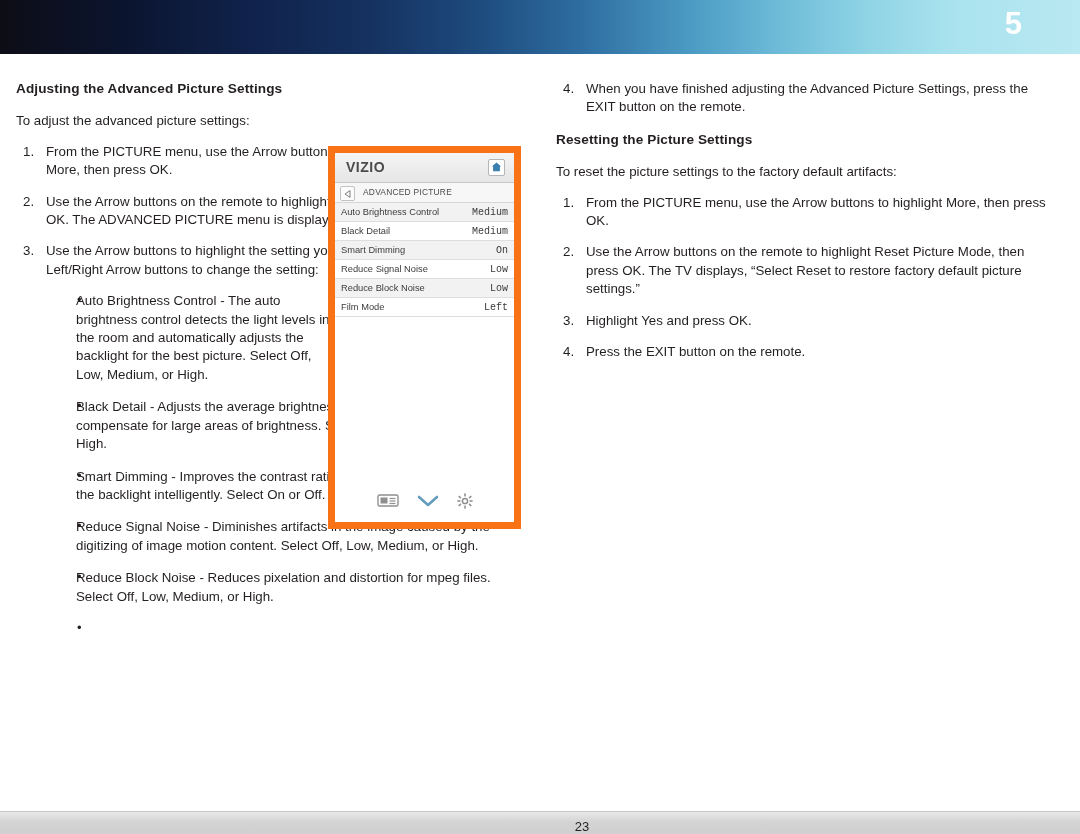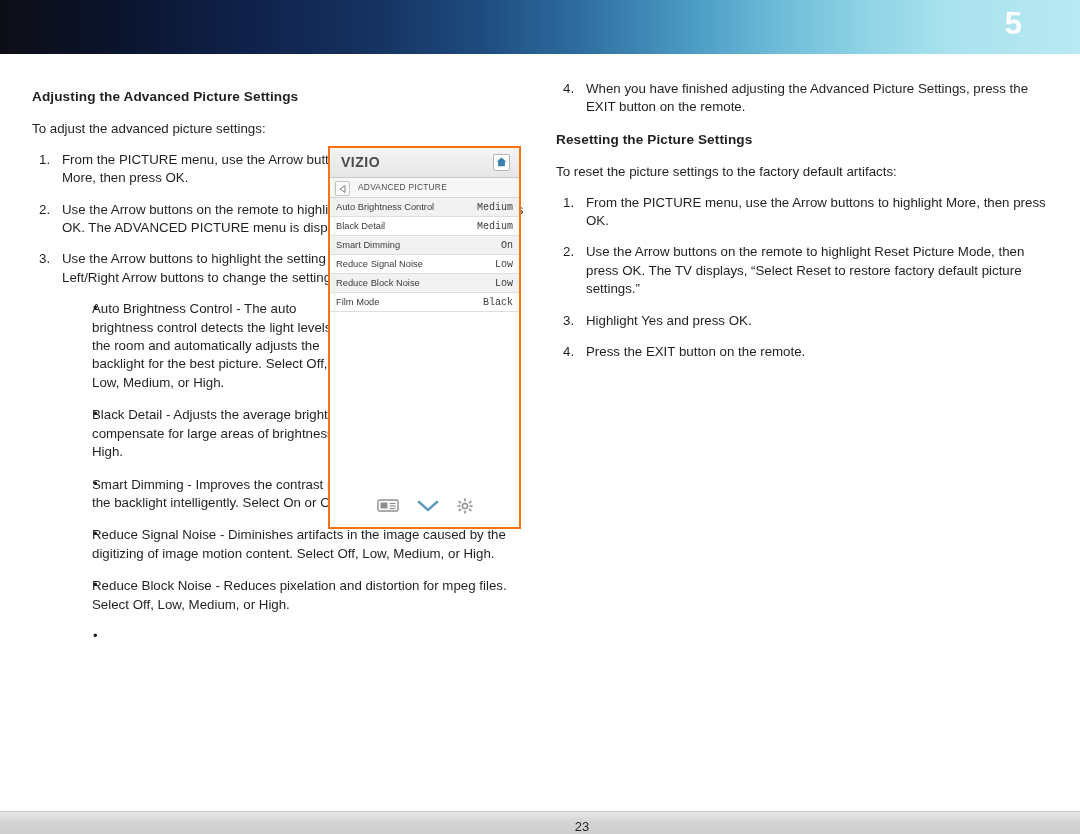--- a/index.html
+++ b/index.html
@@ -66,21 +66,21 @@
     margin-left: 42px;
   }
 
   
   .col {
     position: absolute;
     top: 80px;
     font-size: 13.3px;
     line-height: 18.4px;
   }
-  .col-left { left: 32px; width: 492px; margin-top: 8px; }
+  .col-left { left: 16px; width: 492px; }
   .col-right { left: 556px; width: 496px; }
 
   h2.section-title {
     font-size: 13.6px;
     font-weight: bold;
     margin: 0 0 14px 0;
     letter-spacing: 0.1px;
   }
   .intro {
     margin: 0 0 12px 0;
@@ -124,21 +124,21 @@
   .narrow { width: 260px; }
 
   
   .tv-menu {
     position: absolute;
     left: 328px;
     top: 146px;
     width: 193px;
     height: 383px;
     background: #ffffff;
-    border: 2px solid #f97316;
+    border: 7px solid #f97316;
     box-sizing: border-box;
     font-size: 9.6px;
     color: #3a3a3a;
   }
   .tv-menu-top {
     height: 29px;
     background: linear-gradient(to bottom, #f4f4f4 0%, #e6e6e6 100%);
     border-bottom: 1px solid #c9c9c9;
     position: relative;
   }
@@ -288,21 +288,21 @@
       <div class="menu-row">
         <span class="mlabel">Reduce Signal Noise</span>
         <span class="mval">Low</span>
       </div>
       <div class="menu-row alt">
         <span class="mlabel">Reduce Block Noise</span>
         <span class="mval">Low</span>
       </div>
       <div class="menu-row">
         <span class="mlabel">Film Mode</span>
-        <span class="mval">Black</span>
+        <span class="mval">Left</span>
       </div>
     </div>
   <div class="tv-menu-bottom">
     <div class="btm-icons">
       <span class="btm-icon">
         <svg width="22" height="14" viewBox="0 0 22 14">
           <rect x="1" y="1" width="20" height="11" rx="1.5" fill="none" stroke="#6a6a6a" stroke-width="1.4"></rect>
           <rect x="3.5" y="3.5" width="7" height="6" fill="#6a6a6a"></rect>
           <line x1="12.5" y1="4.5" x2="18.5" y2="4.5" stroke="#6a6a6a" stroke-width="1.2"></line>
           <line x1="12.5" y1="7" x2="18.5" y2="7" stroke="#6a6a6a" stroke-width="1.2"></line>

